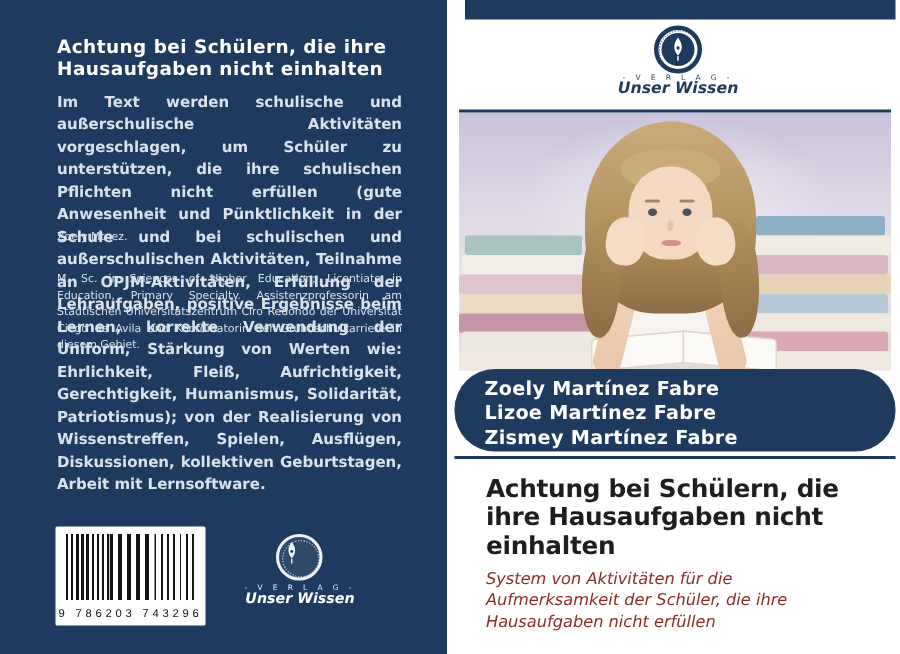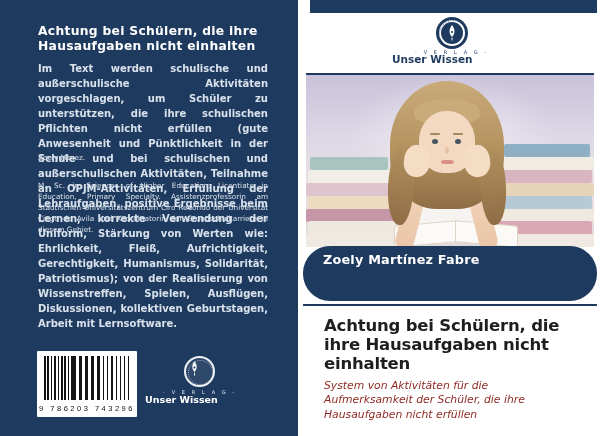--- a/index.html
+++ b/index.html
@@ -23,21 +23,21 @@
     background:
       repeating-linear-gradient(90deg,#141414 0 1.6px,#ffffff 1.6px 3.4px) left/34% 100% no-repeat,
       repeating-linear-gradient(90deg,#141414 0 2.6px,#ffffff 2.6px 6px) 50% 0/33% 100% no-repeat,
       repeating-linear-gradient(90deg,#141414 0 1.2px,#ffffff 1.2px 4.2px) right/31% 100% no-repeat;}
   .barcode .digits{position:absolute;left:0;right:0;bottom:4px;text-align:center;
     font-family:Liberation Sans, sans-serif;font-size:7.5px;color:#111;letter-spacing:2.5px;}
 
   
   .logo-circle{border-radius:50%;box-sizing:border-box;}
   .logo-verlag{letter-spacing:2.6px;font-size:5px;text-align:center;}
-  .logo-name{font-weight:bold;text-align:left;}
+  .logo-name{font-weight:bold;text-align:center;font-style:italic;}
 
   .logo-left-circle{left:184px;top:356px;width:31px;height:31px;border:2px solid #eef2f6;
     background:rgba(255,255,255,.08);}
   .logo-left-ring{left:188px;top:360px;width:23px;height:23px;border:1px dotted rgba(255,255,255,.55);
     border-radius:50%;}
   .logo-left-verlag{left:160px;top:389px;width:80px;color:#e8eef5;}
   .logo-left-name{left:145px;top:394px;width:110px;color:#ffffff;font-size:9.5px;}
 
   
   .top-bar{left:310px;top:0;width:287px;height:13px;background:#1e3a5f;}
@@ -178,19 +178,21 @@
     <div class="eye r"></div>
     <div class="nose"></div>
     <div class="mouth"></div>
   </div>
   <div class="hand l"></div>
   <div class="hand r"></div>
 </div>
 
 <div class="abs authors-bar" style="background-color: rgb(30, 58, 95); border-radius: 27px;">
   <div class="author-line">Zoely Martínez Fabre</div>
+  <div class="author-line">Lizoe Martínez Fabre</div>
+  <div class="author-line">Zismey Martínez Fabre</div>
 </div>
 
 <div class="abs sep-line" style="background-color: rgb(30, 58, 95);"></div>
 
 <div class="abs rp-title">Achtung bei Schülern, die ihre Hausaufgaben nicht einhalten</div>
 
 <div class="abs rp-subtitle" style="color: rgb(143, 42, 35);">System von Aktivitäten für die Aufmerksamkeit der Schüler, die ihre Hausaufgaben nicht erfüllen</div>
 
 </body></html>

